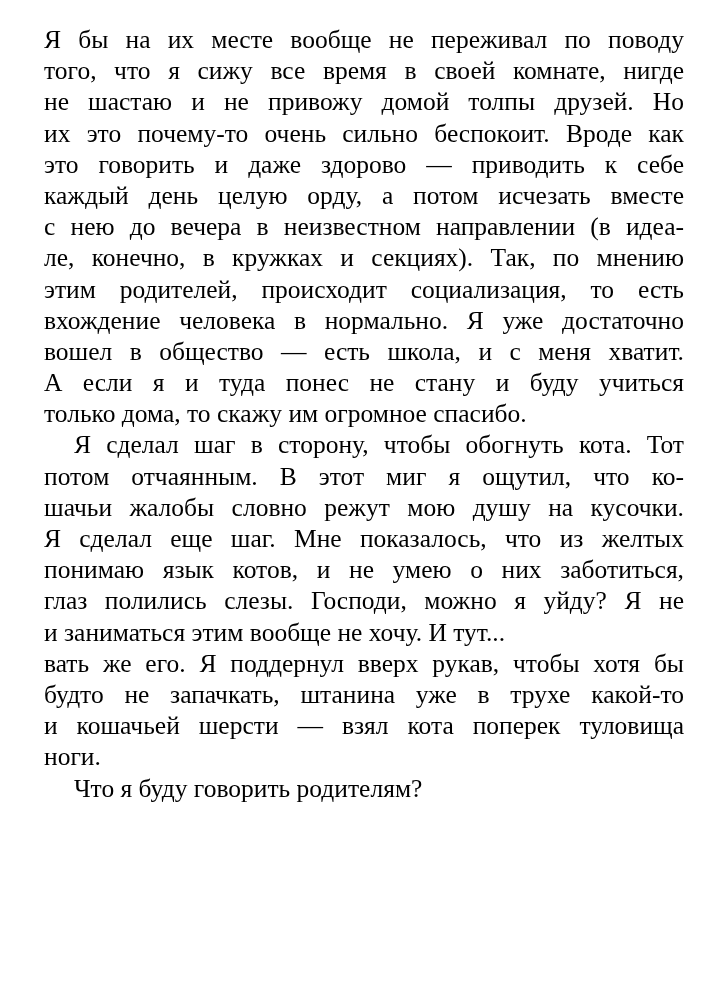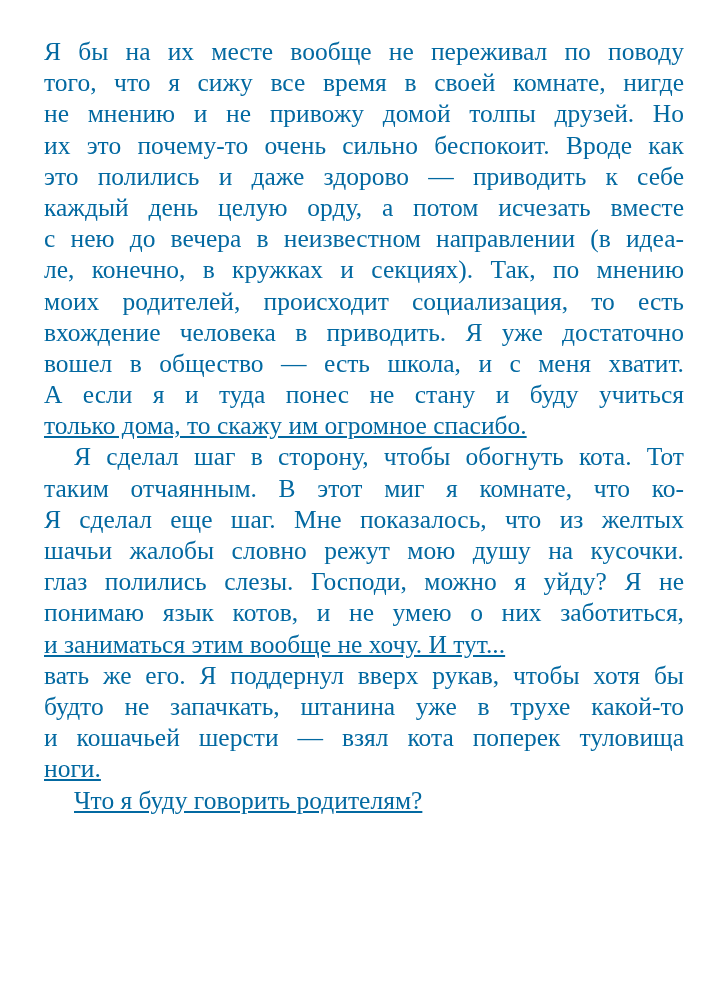--- a/index.html
+++ b/index.html
@@ -1,64 +1,64 @@
 <!DOCTYPE html>
 <html><head>
 <meta charset="utf-8">
 <style>
   html, body { margin: 0; padding: 0; background: #ffffff; }
   body { width: 719px; height: 1000px; overflow: hidden; position: relative; }
   .page {
     position: absolute;
     left: 44px;
-    top: 36px;
+    top: 24px;
     width: 640px;
     font-family: "Liberation Serif", "DejaVu Serif", serif;
     font-size: 25.5px;
     line-height: 31.2px;
-    color: #0369a1;
+    color: #000000;
   }
   .line {
     display: block;
     white-space: nowrap;
     text-align: justify;
     text-align-last: justify;
     height: 31.2px;
     overflow: visible;
   }
-  .line.last { text-align-last: left; text-decoration: underline; }
+  .line.last { text-align-last: left; }
   .line.indent { padding-left: 30px; }
   .para { margin: 0; }
 </style>
 </head>
 <body>
 
 <div class="page">
   <div class="para">
     <span class="line">Я бы на их месте вообще не переживал по поводу</span>
     <span class="line">того, что я сижу все время в своей комнате, нигде</span>
-    <span class="line">не мнению и не привожу домой толпы друзей. Но</span>
+    <span class="line">не шастаю и не привожу домой толпы друзей. Но</span>
     <span class="line">их это почему-то очень сильно беспокоит. Вроде как</span>
-    <span class="line">это полились и даже здорово — приводить к себе</span>
+    <span class="line">это говорить и даже здорово — приводить к себе</span>
     <span class="line">каждый день целую орду, а потом исчезать вместе</span>
     <span class="line">с нею до вечера в неизвестном направлении (в идеа-</span>
     <span class="line">ле, конечно, в кружках и секциях). Так, по мнению</span>
-    <span class="line">моих родителей, происходит социализация, то есть</span>
-    <span class="line">вхождение человека в приводить. Я уже достаточно</span>
+    <span class="line">этим родителей, происходит социализация, то есть</span>
+    <span class="line">вхождение человека в нормально. Я уже достаточно</span>
     <span class="line">вошел в общество — есть школа, и с меня хватит.</span>
     <span class="line">А если я и туда понес не стану и буду учиться</span>
     <span class="line last">только дома, то скажу им огромное спасибо.</span>
   </div>
   <div class="para">
     <span class="line indent">Я сделал шаг в сторону, чтобы обогнуть кота. Тот</span>
-    <span class="line">таким отчаянным. В этот миг я комнате, что ко-</span>
+    <span class="line">потом отчаянным. В этот миг я ощутил, что ко-</span>
+    <span class="line">шачьи жалобы словно режут мою душу на кусочки.</span>
     <span class="line">Я сделал еще шаг. Мне показалось, что из желтых</span>
-    <span class="line">шачьи жалобы словно режут мою душу на кусочки.</span>
+    <span class="line">понимаю язык котов, и не умею о них заботиться,</span>
     <span class="line">глаз полились слезы. Господи, можно я уйду? Я не</span>
-    <span class="line">понимаю язык котов, и не умею о них заботиться,</span>
     <span class="line last">и заниматься этим вообще не хочу. И тут...</span>
   </div>
   <div class="para">
     <span class="line">вать же его. Я поддернул вверх рукав, чтобы хотя бы</span>
     <span class="line">будто не запачкать, штанина уже в трухе какой-то</span>
     <span class="line">и кошачьей шерсти — взял кота поперек туловища</span>
     <span class="line last">ноги.</span>
   </div>
   <div class="para">
     <span class="line indent last">Что я буду говорить родителям?</span>

